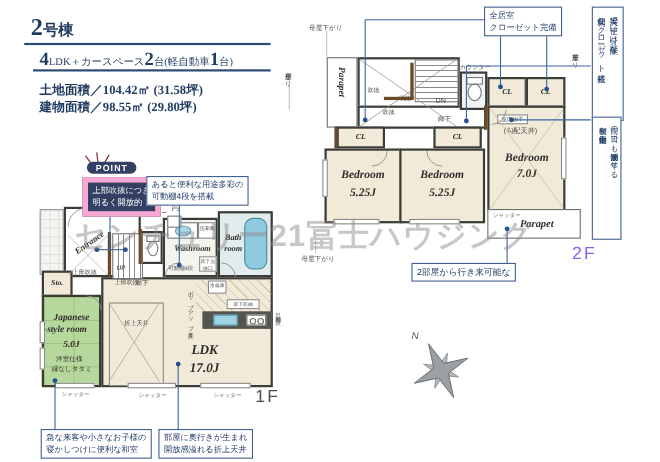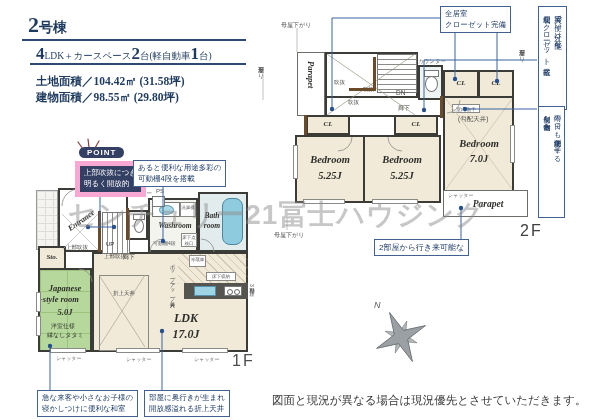--- a/index.html
+++ b/index.html
@@ -106,21 +106,21 @@
 
   <div class="window" style="left:303px;top:199px;width:42px;height:5px;"></div>
   <div class="window" style="left:372px;top:199px;width:46px;height:5px;"></div>
   <div class="window" style="left:510px;top:125px;width:5px;height:38px;"></div>
   <div class="window" style="left:293px;top:145px;width:5px;height:34px;"></div>
 
   <div class="abs jl gray" style="left:281px;top:21px;font-size:6px;z-index:5;">母屋下がり</div>
   <div class="abs jl gray vt" style="left:256px;top:62px;font-size:6px;z-index:5;">母屋下がり</div>
   <div class="abs jl gray" style="left:274px;top:231px;font-size:6px;z-index:5;">母屋下がり</div>
   <div class="abs jl gray vt" style="left:517px;top:45px;font-size:6px;z-index:5;">母屋下がり</div>
-  <div class="abs" style="left:520px;top:222px;font-size:16px;letter-spacing:2px;color:#404040;z-index:5;">2F</div>
+  <div class="abs" style="left:520px;top:222px;font-size:16px;letter-spacing:2px;color:#8b5cf6;z-index:5;">2F</div>
 
   <div class="abs" style="left:36px;top:190px;width:22px;height:60px;background:#f5f4f0;border:1px solid #999;box-sizing:border-box;background-image:linear-gradient(#ddd 1px,transparent 1px),linear-gradient(90deg,#ddd 1px,transparent 1px);background-size:8px 8px;"></div>
   <div class="room white" style="left:58px;top:188px;width:70px;height:64px;">
     <div class="abs rname" style="left:6px;top:26px;font-size:8px;transform:rotate(-35deg);">Entrance</div>
   </div>
   <div class="abs treads-h" style="left:102px;top:212px;width:26px;height:40px;z-index:3;"></div>
   <div class="abs jl" style="left:106px;top:241px;font-size:6px;z-index:5;color:#333;">UP</div>
   <div class="abs jl" style="left:66px;top:244px;font-size:5.5px;z-index:5;">上部吹抜</div>
   <div class="abs jl" style="left:104px;top:253px;font-size:5.5px;z-index:5;">上部吹抜</div>
   <div class="abs jl gray" style="left:124px;top:190px;font-size:5.5px;z-index:5;">カウンター</div>
@@ -296,15 +296,14 @@
   <div class="callout" style="left:37px;top:390px;">
     <div>急な来客や小さなお子様の</div>
     <div>寝かしつけに便利な和室</div>
   </div>
   <div class="callout" style="left:144px;top:390px;">
     <div>部屋に奥行きが生まれ</div>
     <div>開放感溢れる折上天井</div>
   </div>
 
   <div class="watermark" style="left:68px;top:196px;font-size:28px;">センチュリー21冨士ハウジング</div>
-  <div class="abs" style="left:272px;top:393px;font-size:11.5px;color:#3a3a3a;z-index:8;white-space:nowrap;">図面と現況が異なる場合は現況優先とさせていただきます。</div>
 
 </div>
 
 </body></html>

